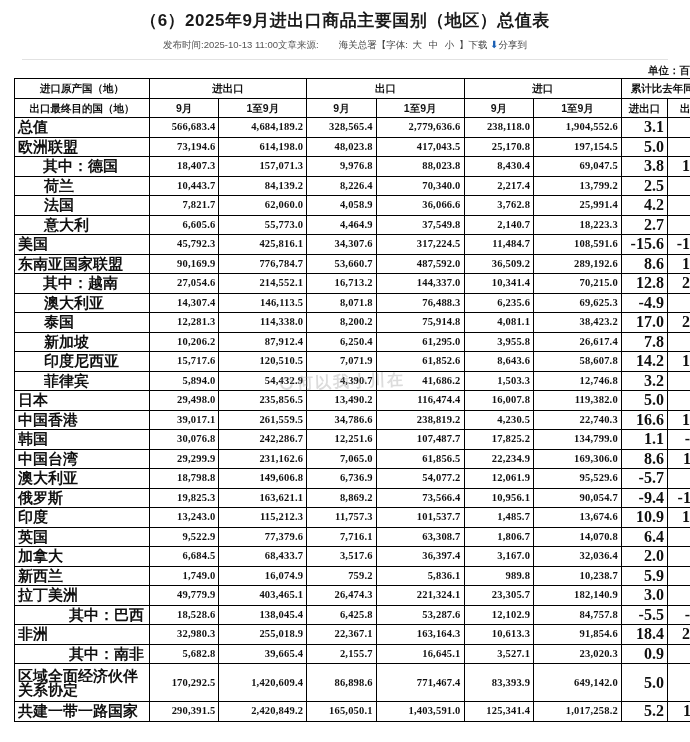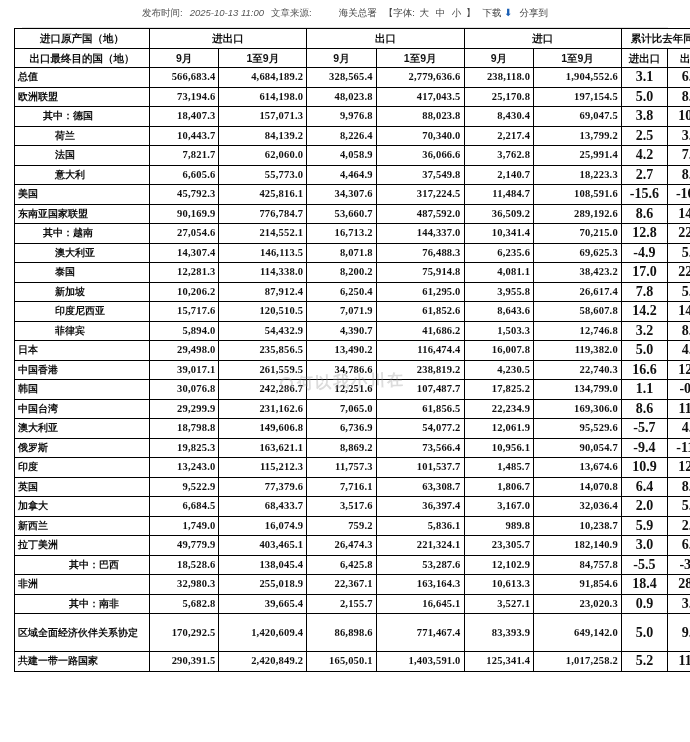--- a/index.html
+++ b/index.html
@@ -26,28 +26,27 @@
     letter-spacing: 0.5px;
     padding-top: 10px;
     line-height: 22px;
   }
 
   
   .meta {
     display: flex;
     justify-content: center;
     align-items: flex-end;
-    gap: 7px;
     font-size: 9.5px;
     color: #555;
     margin-top: 7px;
     line-height: 12px;
     white-space: nowrap;
   }
-  .meta .lbl { color: #555; font-style: italic; }
+  .meta .lbl { color: #555; }
   .meta .src { color: #444; margin-left: 20px; }
   .meta .fontgrp { color: #444; }
   .meta .fontgrp .sz { margin: 0 2px; }
   .meta .dl { color: #444; }
   .meta .dl-ico { color: #1a5fb4; font-size: 10px; }
   .meta .share { color: #444; font-family: Liberation Serif, serif; }
 
   .hr {
     height: 1px;
     background: #e2e2e2;
@@ -91,36 +90,36 @@
     vertical-align: middle;
     font-weight: bold;
     white-space: nowrap;
     background: #fff;
   }
   table.cust th {
     font-size: 10.5px;
   }
   td.name {
     text-align: left;
-    font-size: 10px;
+    font-size: 15px;
   }
   td.name.ind1 { padding-left: 28px; }
-  td.name.ind2 { padding-left: 40px; }
+  td.name.ind2 { padding-left: 29px; }
   td.name.ind3 { padding-left: 54px; }
   td.num {
     text-align: right;
     font-family: "Liberation Serif", "DejaVu Serif", serif;
     font-size: 10.5px;
     letter-spacing: 0.2px;
     padding-right: 4px;
   }
   td.pct {
-    text-align: center;
+    text-align: right;
     font-family: "Liberation Serif", "DejaVu Serif", serif;
-    font-size: 14px;
+    font-size: 16px;
     padding-right: 4px;
   }
   tr.tall td { height: 38px; }
   td.name.wrap { white-space: normal; line-height: 14px; }
 
   
   col.c-name { width: 126px; }
   col.c-v    { width: 65px; }
   col.c-w    { width: 82px; }
   col.c-p    { width: 43px; }
@@ -145,20 +144,21 @@
     border: 2px solid rgba(150,150,150,0.33);
     margin-right: 4px;
     vertical-align: -1px;
   }
 </style>
 </head>
 <body>
 
 <div id="page">
 
+  <div class="title">（6）2025年9月进出口商品主要国别（地区）总值表</div>
 
   <div class="meta">
     <span>发布时间:</span>
     <span class="lbl">2025-10-13 11:00</span>
     <span>文章来源:</span>
     <span class="src">海关总署</span>
     <span class="fontgrp">
       <span>【字体:</span>
       <span class="sz">大</span>
       <span class="sz">中</span>
@@ -167,20 +167,23 @@
     </span>
     <span class="dl">
       <span>下载</span>
       <span class="dl-ico">⬇</span>
     </span>
     <span class="share">分享到</span>
   </div>
 
   <div class="hr"></div>
 
+  <div class="unitline">
+    <div class="unit">单位：百</div>
+  </div>
 
   <div class="tablewrap">
     <table class="cust">
       <colgroup>
         <col class="c-name">
           <col class="c-v">
           <col class="c-w">
         <col class="c-v">
           <col class="c-w">
           <col class="c-v">

